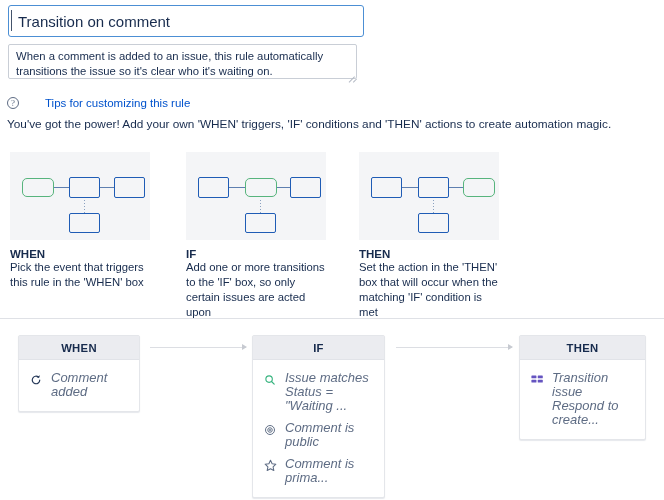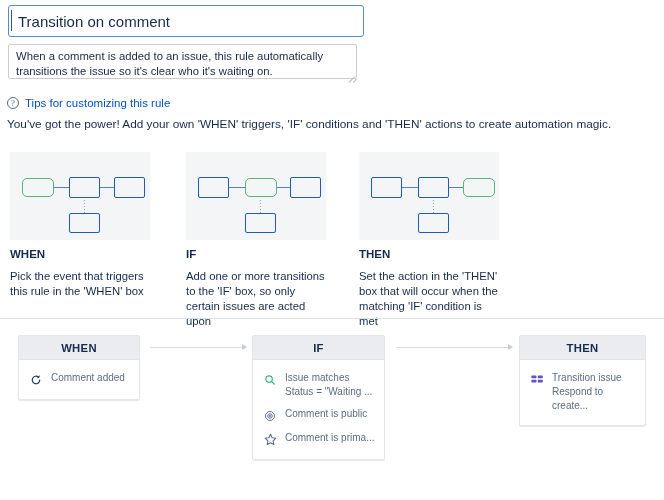--- a/index.html
+++ b/index.html
@@ -65,21 +65,21 @@
     display: flex; align-items: center; gap: 6px;
     height: 14px;
   }
   .q-icon {
     width: 12px; height: 12px; border-radius: 50%;
     border: 1px solid #5e6c84;
     color: #5e6c84; font-size: 9px; line-height: 10px;
     text-align: center; font-family: "Liberation Serif", serif;
   }
   .tips-link {
-    font-size: 11.5px; color: #0052cc; cursor: pointer;
+    font-size: 11.5px; color: #0052cc; cursor: pointer; margin-left: 20px;
   }
 
   
   .intro {
     position: absolute; left: 7px; top: 117px;
     font-size: 11.8px; color: #172b4d;
     white-space: nowrap;
   }
 
   
@@ -108,21 +108,21 @@
   }
   .vdots {
     position: absolute; width: 1px;
     background-image: linear-gradient(#8aa0bf 50%, rgba(255,255,255,0) 0%);
     background-size: 1px 3px; background-repeat: repeat-y;
   }
   .card-title {
     margin-top: 8px; font-size: 11.5px; font-weight: bold; color: #172b4d;
   }
   .card-desc {
-    margin-top: 9px; font-size: 11.3px; line-height: 15px; color: #172b4d;
+    margin-top: 0; font-size: 11.3px; line-height: 15px; color: #172b4d;
   }
 
   
   .divider {
     position: absolute; left: 0; top: 318px; width: 664px; height: 1px;
     background: #dfe1e6;
   }
 
   
   .panel {
@@ -144,21 +144,21 @@
   .prow {
     display: flex; align-items: flex-start;
     padding: 4px 9px 4px 10px;
     gap: 8px;
   }
   .prow-ic {
     width: 14px; height: 15px; flex: 0 0 14px;
     display: flex; align-items: center; justify-content: center;
     margin-top: 1px;
   }
-  .prow-txt { font-size: 10px; line-height: 14px; color: #5e6c84; }
+  .prow-txt { font-size: 13px; line-height: 14px; color: #5e6c84; font-style: italic; }
   .prow-txt .l2 { display: block; color: #5e6c84; }
 
   .panel-when { left: 18px; top: 335px; width: 122px; }
   .panel-if   { left: 252px; top: 335px; width: 133px; }
   .panel-then { left: 519px; top: 335px; width: 127px; }
 
   
   .arrow { position: absolute; height: 1px; background: #dcdee3; top: 347px; }
   .arrow::after {
     content: ""; position: absolute; right: -1px; top: -3px;

